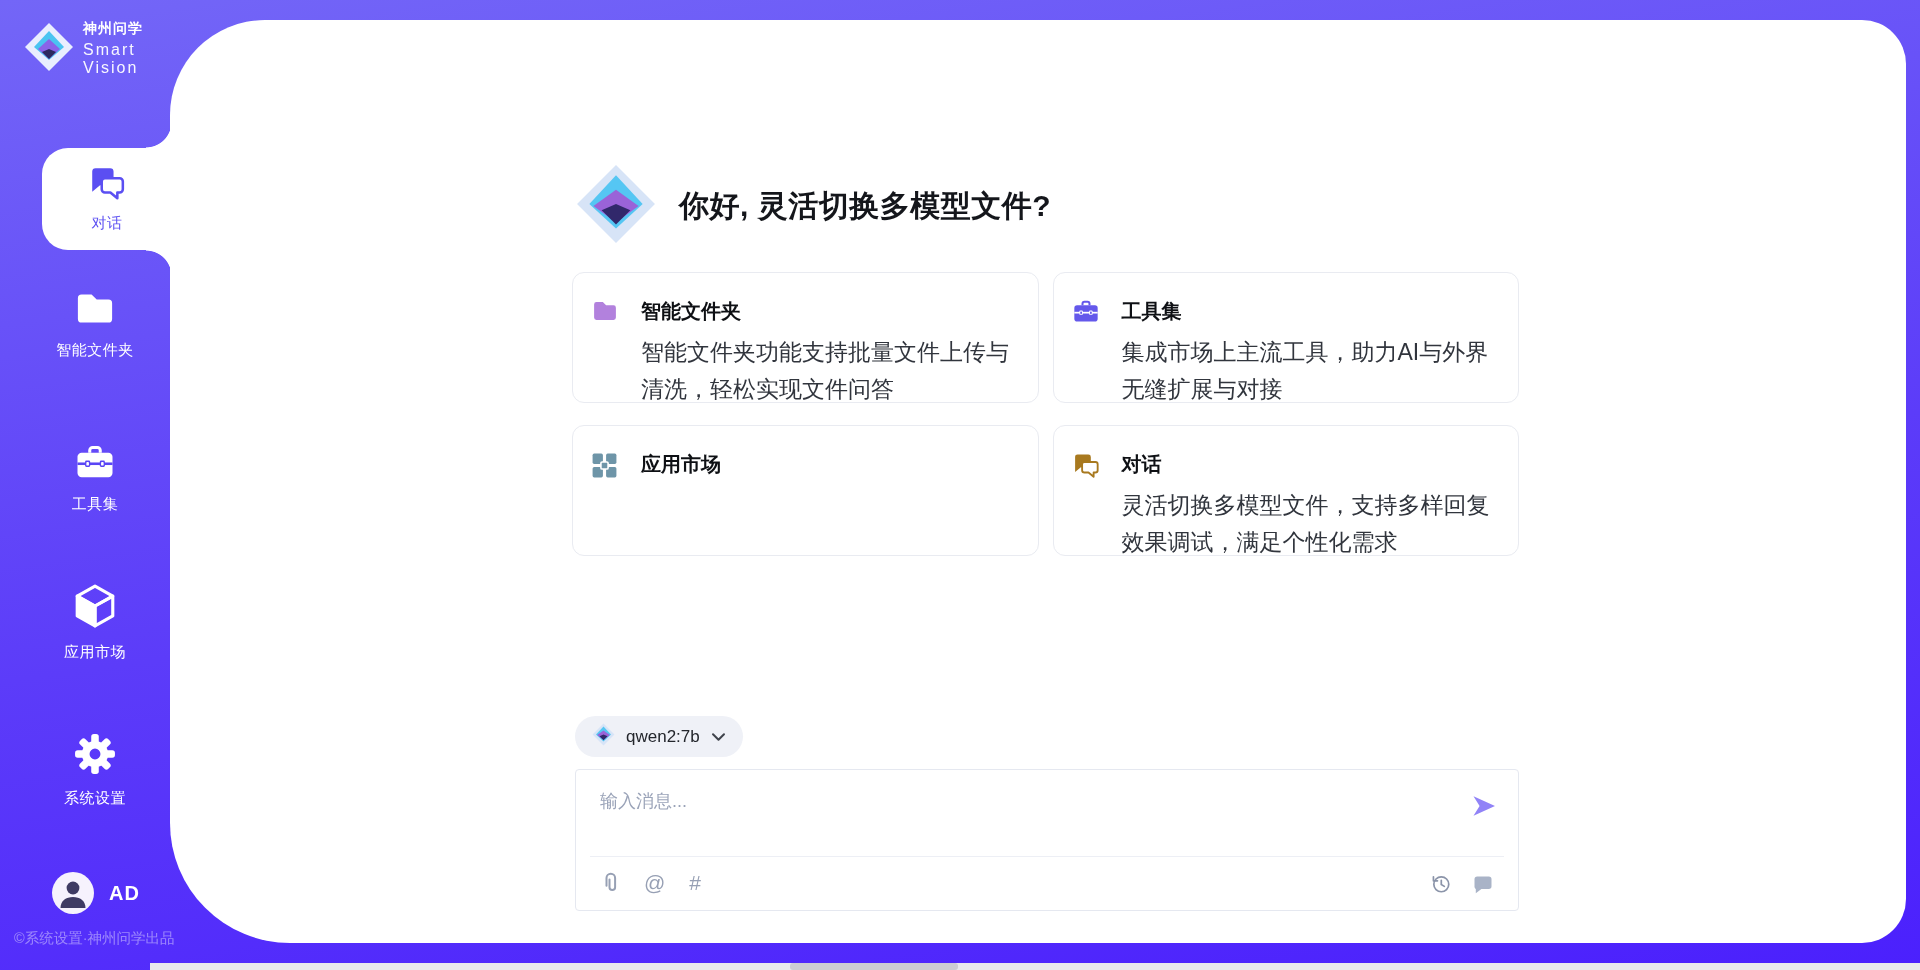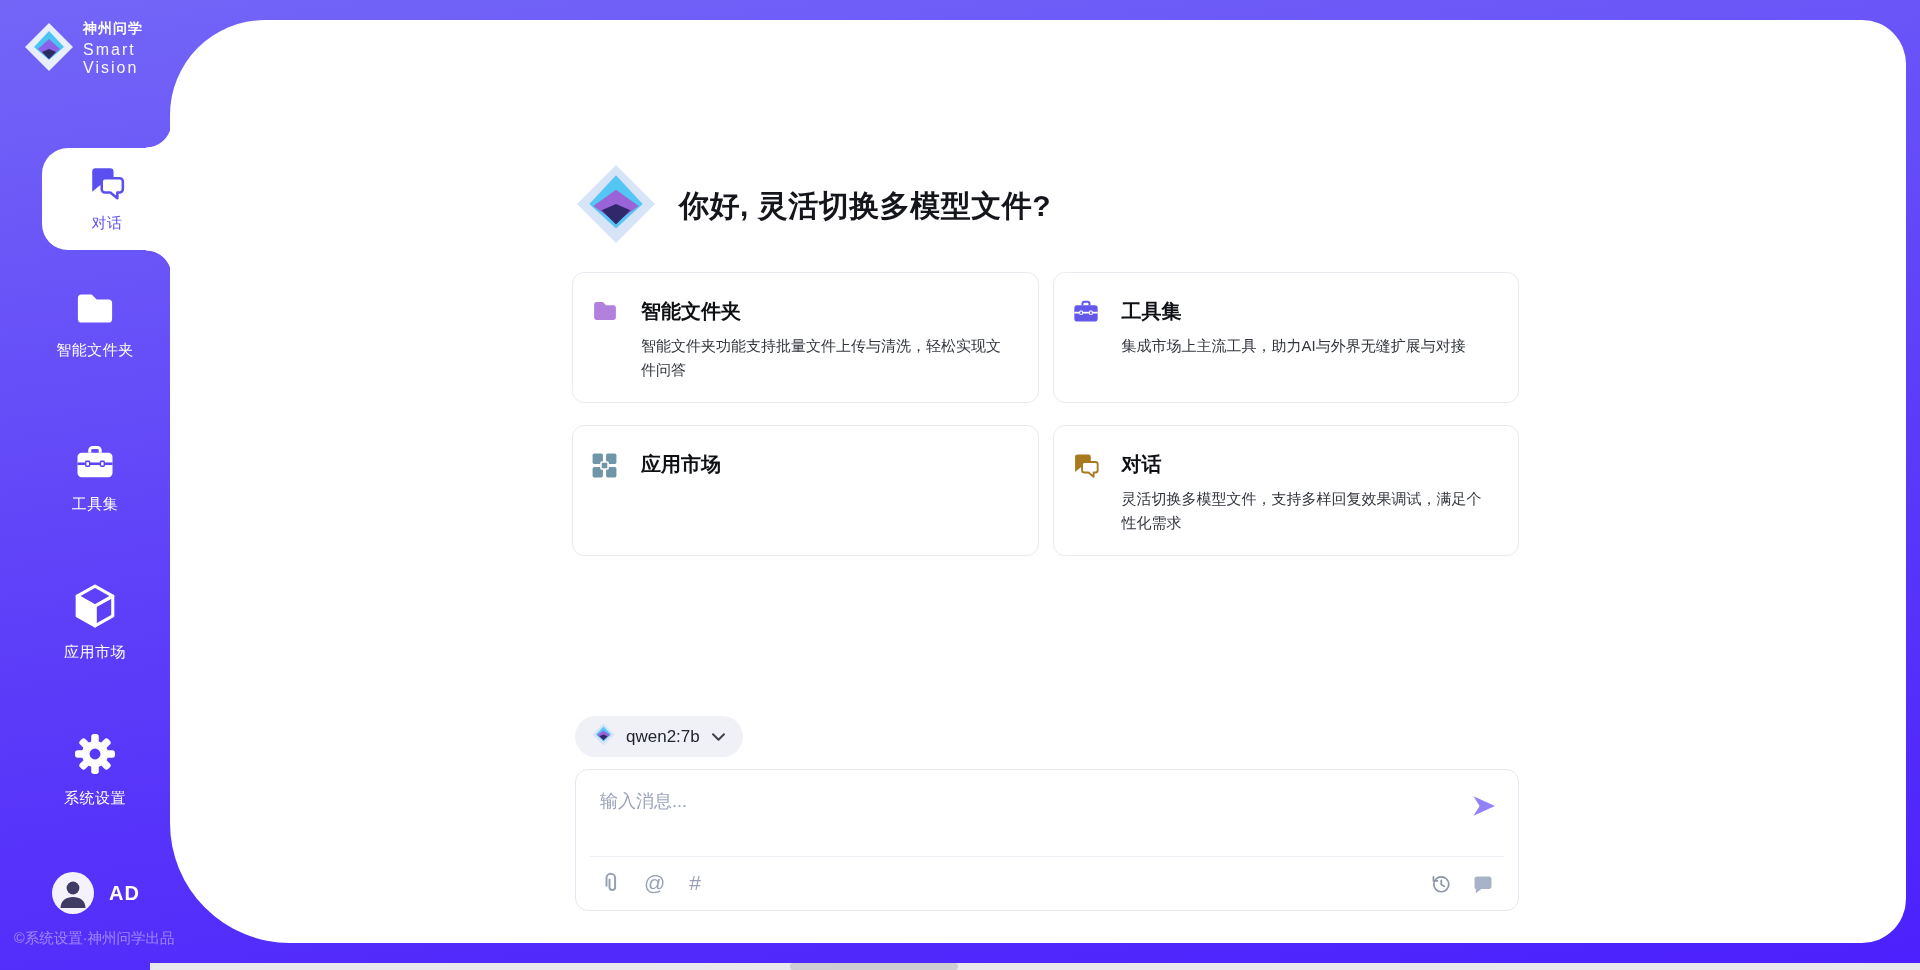--- a/index.html
+++ b/index.html
@@ -44,31 +44,31 @@
   .greeting { position:absolute; left:575px; top:163px; display:flex; align-items:center; gap:22px; }
   .greeting h1 { font-size:30px; font-weight:bold; color:#14161b; letter-spacing:.5px; }
 
   
   .cards { position:absolute; left:572px; top:272px; width:947px;
            display:grid; grid-template-columns:1fr 1fr; column-gap:14px; row-gap:22px; }
   .card { height:131px; background:#fff; border:1px solid #e9ebf1; border-radius:12px;
           padding:25px 24px 0 18px; display:flex; cursor:pointer; }
   .card-ic { flex:0 0 28px; margin-top:1px; margin-right:22px; }
   .card-title { font-size:20px; font-weight:bold; color:#0e1014; margin-bottom:9px; }
-  .card-desc { font-size:15px; color:#31353d; line-height:1.6; }
+  .card-desc { font-size:23px; color:#31353d; line-height:1.6; }
 
   
   .model-pill { position:absolute; left:575px; top:716px; height:41px; padding:0 17px;
                 background:#eff1f7; border-radius:21px; display:inline-flex; align-items:center;
                 gap:11px; cursor:pointer;text-align:right; }
   .model-name { font-size:17px; color:#23262c; }
 
   
   .composer { position:absolute; left:575px; top:769px; width:944px; height:142px;
-              background:#fff; border:1.5px solid #e5e8f0; border-radius:13px; }
+              background:#fff; border:1.5px solid #e5e8f0; border-radius:4px; }
   .msg-input { position:absolute; left:24px; top:16px; width:840px; height:30px; border:none; outline:none;
                font-size:18px; color:#22252b; background:transparent;
                font-family:"Liberation Sans","DejaVu Sans",sans-serif; }
   .msg-input::placeholder { color:#9aa3b8; }
   .send-btn { position:absolute; right:20px; top:22px; width:28px; height:28px; cursor:pointer;
               background:none; border:none; padding:0; }
   .comp-divider { position:absolute; left:14px; right:14px; top:86px; border-top:1px solid #edeff5; }
   .tools-left { position:absolute; left:24px; bottom:15px; display:flex; align-items:center; gap:24px; }
   .tools-right { position:absolute; right:24px; bottom:15px; display:flex; align-items:center; gap:20px; }
   .tool-btn { background:none; border:none; padding:0; cursor:pointer; display:flex; align-items:center; }

